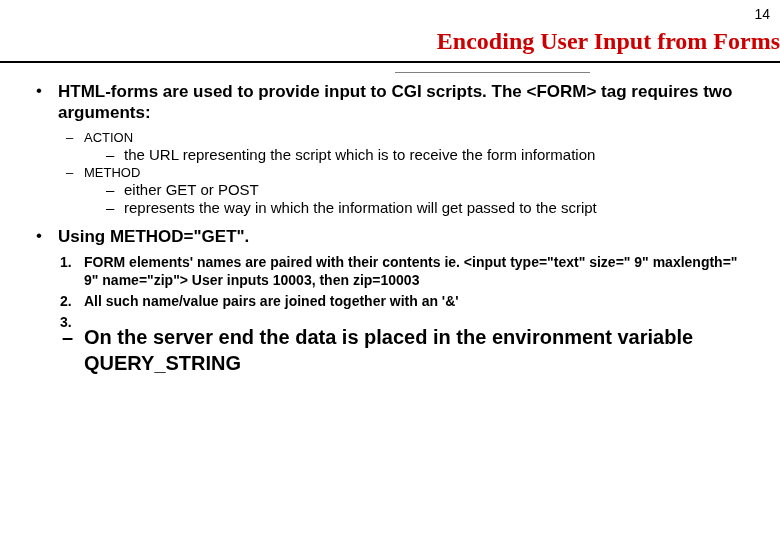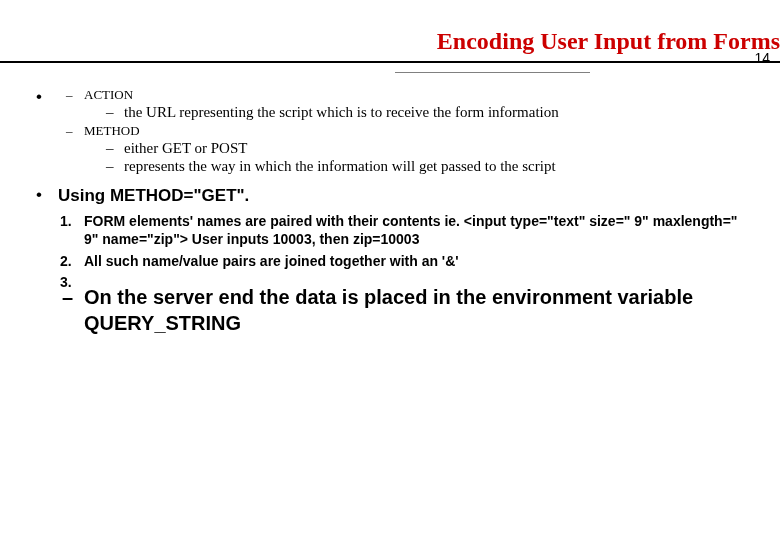--- a/index.html
+++ b/index.html
@@ -10,21 +10,20 @@
     font-family: Arial, Helvetica, sans-serif;
     color: #000000;
     position: relative;
     overflow: hidden;
   }
   .page-number {
     position: absolute;
     top: 6px;
     right: 10px;
     font-size: 14px;
-    margin-top: 44px;
   }
   .title {
     text-align: right;
     font-size: 24px;
     font-weight: bold;
     margin-top: 28px;
     margin-bottom: 6px;
     font-family: Liberation Serif, serif;
   }
   .title-rule {
@@ -60,21 +59,20 @@
     line-height: 1.2;
   }
   .intro-text {
     font-size: 17px;
     font-weight: bold;
     line-height: 1.25;
   }
   .dash-list {
     list-style: none;
     margin-top: 6px;
-    font-family: Liberation Serif, serif;
   }
   .dash-list > li {
     position: relative;
     padding-left: 26px;
     font-size: 13px;
     margin-bottom: 2px;
   }
   .dash-list > li::before {
     content: "–";
     position: absolute;
@@ -139,20 +137,21 @@
 <div class="page-number">14</div>
 
 <h1 class="title red">Encoding User Input from Forms</h1>
 <hr class="title-rule">
 <div class="title-accent"></div>
 
 <div class="content">
   <ul class="top-bullets">
 
     <li>
+      <div class="intro-text">HTML-forms are used to provide input to CGI scripts. The &lt;FORM&gt; tag requires two arguments:</div>
       <ul class="dash-list">
         <li>
           <span>ACTION</span>
           <ul class="dash-list-inner">
             <li>the URL representing the script which is to receive the form information</li>
           </ul>
         </li>
         <li>
           <span>METHOD</span>
           <ul class="dash-list-inner">

